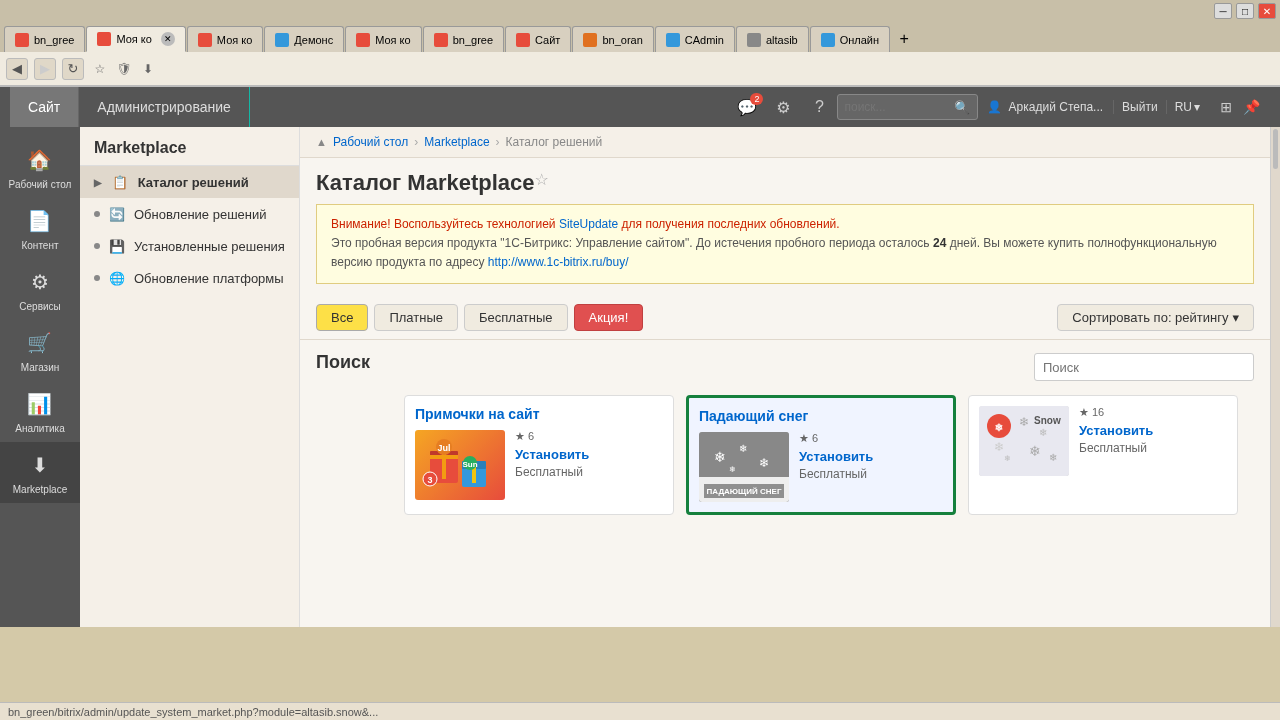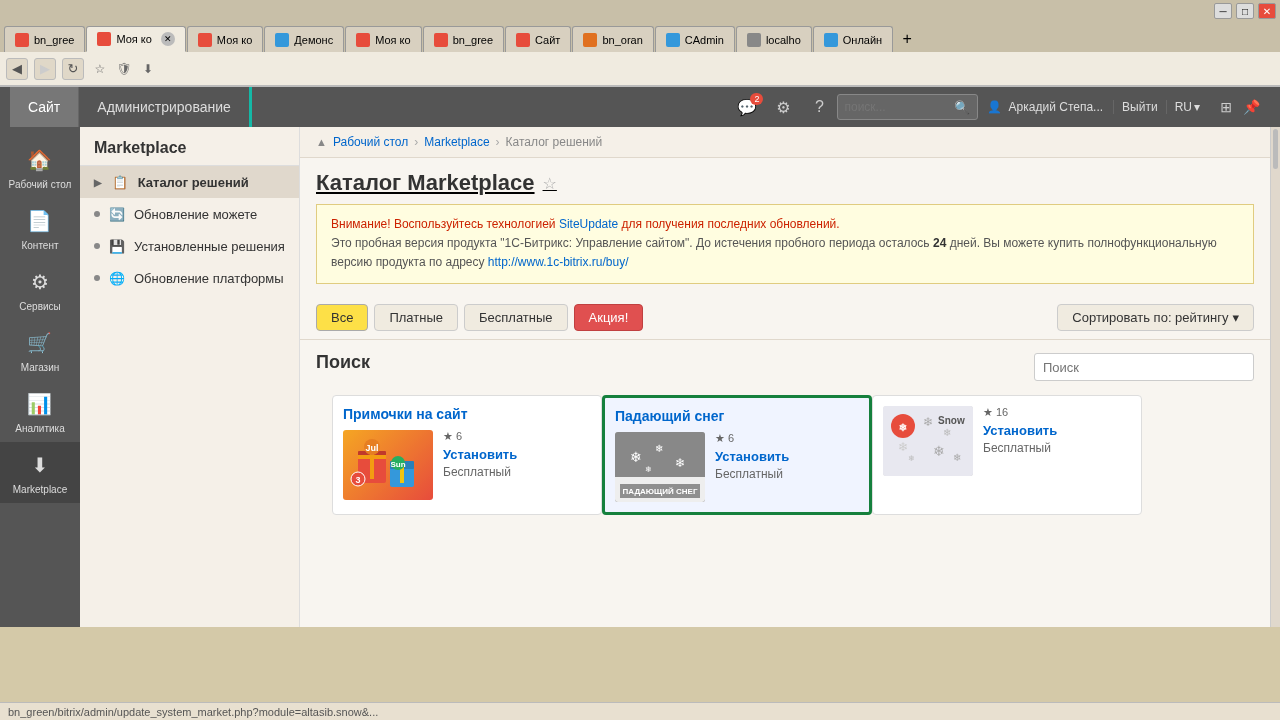--- a/index.html
+++ b/index.html
@@ -21,21 +21,21 @@
     .address-input { flex: 1; height: 24px; border: 1px solid #aaa; border-radius: 3px; padding: 0 6px; font-size: 12px; background: white; }
     .addr-right-icons { display: flex; align-items: center; gap: 4px; }
     .addr-icon { width: 20px; height: 20px; display: flex; align-items: center; justify-content: center; font-size: 12px; color: #666; cursor: pointer; }
 
     
     .app { display: flex; flex-direction: column; height: 540px; background: #f0ebe0; }
 
     
     .top-nav { background: #555; height: 40px; display: flex; align-items: center; padding: 0 10px; gap: 0; flex-shrink: 0; }
     .nav-site-btn { background: #777; color: white; padding: 0 18px; height: 40px; display: flex; align-items: center; font-size: 14px; cursor: pointer; border-right: 1px solid #666; }
-    .nav-admin-btn { background: #555; color: #ddd; padding: 0 18px; height: 40px; display: flex; align-items: center; font-size: 14px; cursor: pointer; border-right: 3px solid #14b8a6; }
+    .nav-admin-btn { background: #555; color: #ddd; padding: 0 18px; height: 40px; display: flex; align-items: center; font-size: 14px; cursor: pointer; border-right: 1px solid #14b8a6; }
     .nav-spacer { flex: 1; }
     .nav-icon-btn { color: #ccc; width: 36px; height: 40px; display: flex; align-items: center; justify-content: center; font-size: 16px; cursor: pointer; position: relative; }
     .nav-badge { background: #e74c3c; color: white; font-size: 9px; border-radius: 8px; padding: 1px 4px; position: absolute; top: 6px; right: 2px; }
     .search-box { display: flex; align-items: center; background: #666; border: 1px solid #888; border-radius: 3px; padding: 0 6px; height: 26px; }
     .search-box input { background: transparent; border: none; outline: none; color: #ddd; font-size: 12px; width: 120px; }
     .search-box-icon { color: #aaa; font-size: 13px; }
     .user-section { display: flex; align-items: center; gap: 6px; color: #ddd; font-size: 12px; cursor: pointer; padding: 0 10px; }
     .logout-btn { color: #ddd; font-size: 12px; cursor: pointer; padding: 0 8px; border-left: 1px solid #666; border-right: 1px solid #666; }
     .lang-btn { color: #ddd; font-size: 12px; cursor: pointer; padding: 0 8px; display: flex; align-items: center; gap: 2px; }
     .top-right-icons { display: flex; align-items: center; gap: 2px; padding: 0 6px; }
@@ -63,21 +63,21 @@
     
     .content-area { flex: 1; overflow-y: auto; background: #f8f5f0; }
 
     
     .breadcrumb { display: flex; align-items: center; padding: 8px 16px; gap: 6px; font-size: 12px; color: #888; border-bottom: 1px solid #e0d8cc; background: #f5f0e8; }
     .breadcrumb-sep { color: #aaa; }
     .breadcrumb-link { color: #0066cc; cursor: pointer; }
     .breadcrumb-icon { color: #888; font-size: 11px; }
 
     
-    .page-header { padding: 12px 16px 8px 16px; display: flex; align-items: center; gap: 8px; text-decoration: underline; }
+    .page-header { padding: 12px 16px 8px 16px; display: flex; align-items: flex-start; gap: 0; }
     .page-title { font-size: 22px; font-weight: bold; color: #333; }
     .star-icon { color: #aaa; font-size: 16px; cursor: pointer; }
 
     
     .alert-box { margin: 0 16px 12px 16px; background: #fffde0; border: 1px solid #e0cc80; padding: 10px 14px; font-size: 12px; color: #555; line-height: 1.6; }
     .alert-link { color: #0066cc; cursor: pointer; }
     .alert-bold { font-weight: bold; color: #333; }
 
     
     .filter-bar { padding: 8px 16px; display: flex; align-items: center; gap: 6px; border-bottom: 1px solid #e0d8cc; }
@@ -85,21 +85,21 @@
     .filter-btn.active { background: #fde047; border-color: #aaa; }
     .filter-btn.promo { background: #e05050; color: white; border-color: #c04040; }
     .sort-btn { margin-left: auto; padding: 5px 14px; border: 1px solid #ccc; border-radius: 4px; background: #f0ebe0; font-size: 13px; cursor: pointer; color: #333; display: flex; align-items: center; gap: 4px; }
 
     
     .search-section { padding: 12px 16px; }
     .search-section-title { font-size: 18px; color: #333; margin-bottom: 10px; }
     .product-search-input { width: 220px; height: 28px; border: 1px solid #ccc; border-radius: 3px; padding: 0 8px; font-size: 13px; }
 
     
-    .products-grid { display: flex; flex-wrap: wrap; padding: 0 16px 16px 16px; }
+    .products-grid { display: flex; gap: 12px; flex-wrap: wrap; padding: 0 16px 16px 16px; justify-content: flex-end; }
     .product-card { width: 270px; border: 1px solid #ddd; background: white; border-radius: 4px; padding: 10px; cursor: pointer; }
     .product-card.highlighted { border: 3px solid #15803d; background: #f0f4ff; }
     .product-card-title { color: #0066cc; font-size: 14px; font-weight: bold; margin-bottom: 8px; cursor: pointer; }
     .product-card-body { display: flex; gap: 10px; }
     .product-thumb { width: 90px; height: 70px; background: #e0e0e0; border-radius: 3px; overflow: hidden; display: flex; align-items: center; justify-content: center; flex-shrink: 0; position: relative; }
     .product-info { flex: 1; }
     .product-rating { font-size: 11px; color: #666; margin-bottom: 4px; }
     .product-install { color: #0066cc; font-size: 13px; cursor: pointer; display: block; margin-bottom: 2px; font-weight: bold; }
     .product-price { font-size: 12px; color: #666; }
 
@@ -160,21 +160,21 @@
     <div class="tab inactive">
       <div class="tab-favicon" style="background:#e07020;"></div>
       <span>bn_oran</span>
     </div>
     <div class="tab inactive">
       <div class="tab-favicon" style="background:#3498db;"></div>
       <span>CAdmin</span>
     </div>
     <div class="tab inactive">
       <div class="tab-favicon" style="background:#888;"></div>
-      <span>localho</span>
+      <span>altasib</span>
     </div>
     <div class="tab inactive">
       <div class="tab-favicon" style="background:#3498db;"></div>
       <span>Онлайн</span>
     </div>
     <button class="tab-new">+</button>
   </div>
 
   <div class="address-bar">
     <div class="nav-btn">◀</div>
@@ -251,21 +251,21 @@
     <div class="nav-panel">
       <div class="nav-panel-title">Marketplace</div>
       <div class="nav-item active">
         <span class="nav-arrow">▶</span>
         <div class="nav-item-icon">📋</div>
         <span>Каталог решений</span>
       </div>
       <div class="nav-item">
         <div class="nav-dot"></div>
         <div class="nav-item-icon">🔄</div>
-        <span>Обновление можете</span>
+        <span>Обновление решений</span>
       </div>
       <div class="nav-item">
         <div class="nav-dot"></div>
         <div class="nav-item-icon">💾</div>
         <span>Установленные решения</span>
       </div>
       <div class="nav-item">
         <div class="nav-dot"></div>
         <div class="nav-item-icon">🌐</div>
         <span>Обновление платформы</span>

